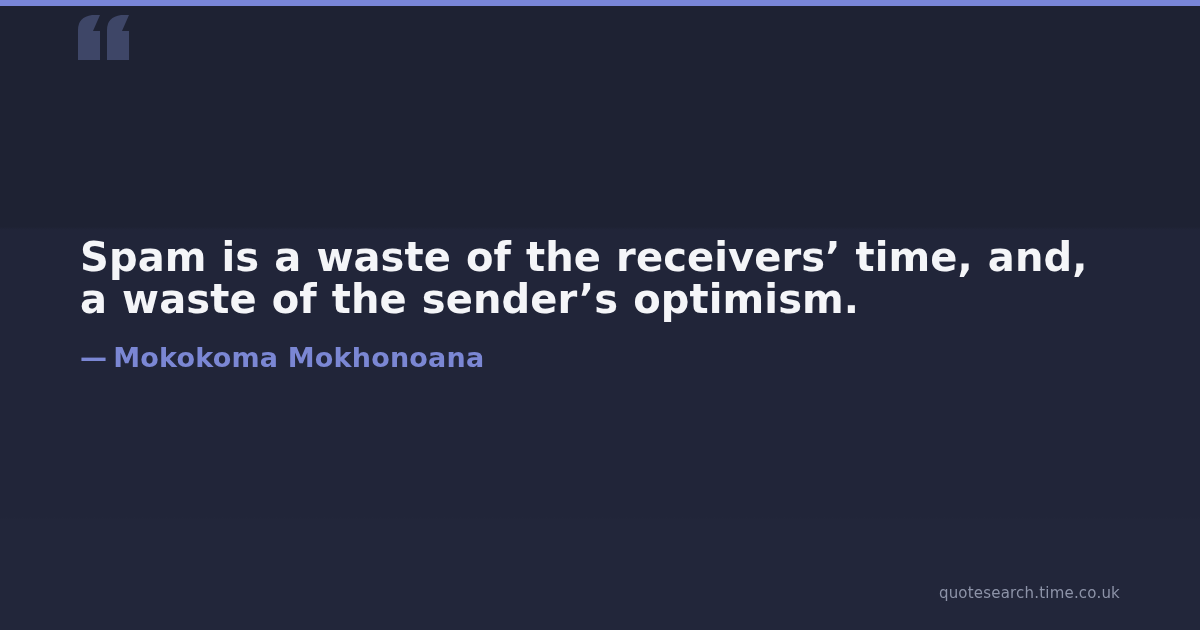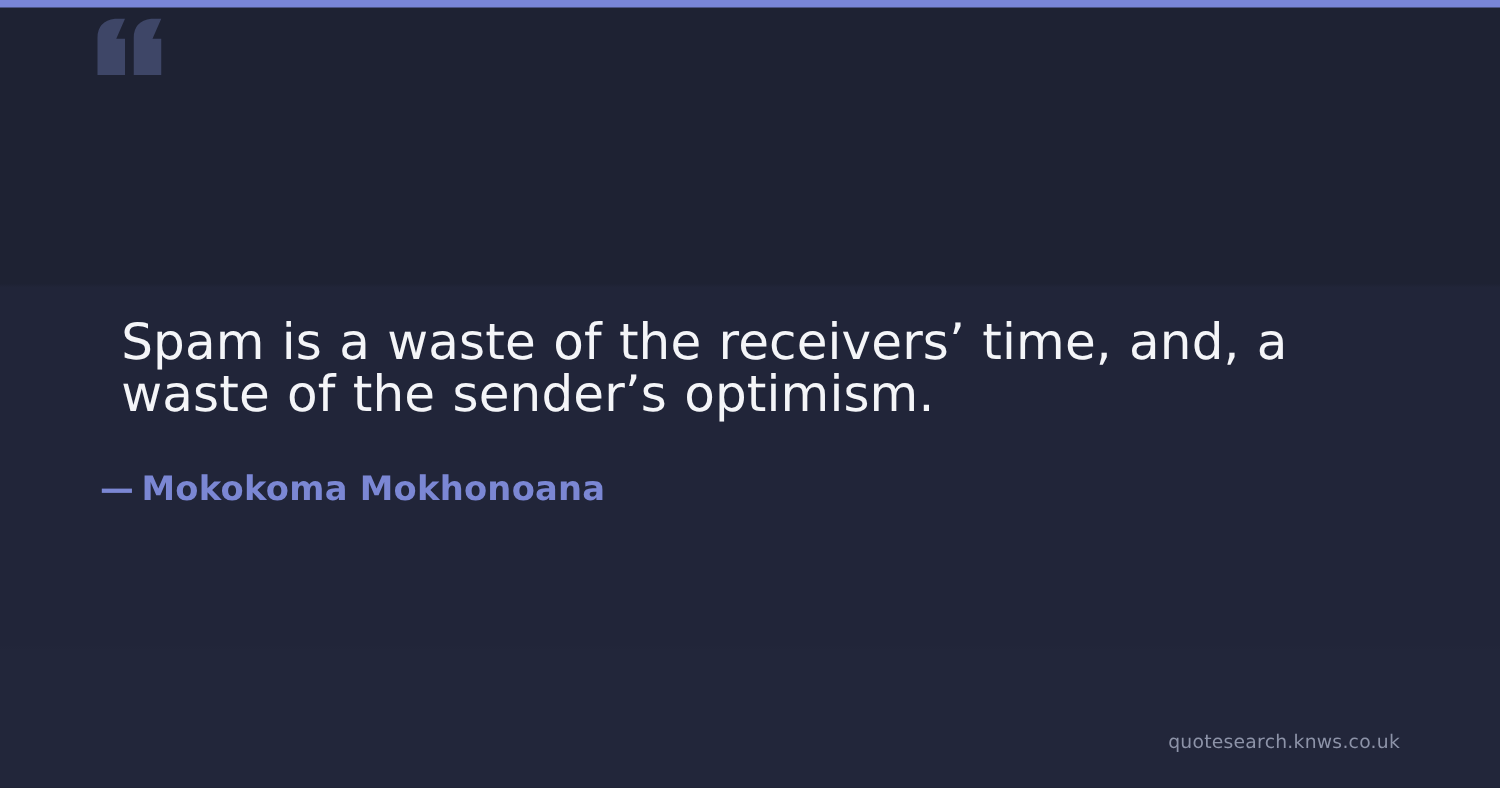--- a/index.html
+++ b/index.html
@@ -61,23 +61,23 @@
 
   
   .content {
     position: absolute;
     left: 80px;
     top: 236px;
     width: 1044px;
   }
 
   .quote-text {
-    margin: 17px;
+    margin: 0;
     font-size: 40px;
-    font-weight: 400;
+    font-weight: 700;
     line-height: 1.05;
     letter-spacing: 0.1px;
     color: #f4f5f8;
     word-spacing: 1px;
   }
 
   .attribution {
     margin: 0;
     padding-top: 22px;
     font-size: 27px;
@@ -118,15 +118,15 @@
   </div>
 
   <div class="content">
     <p class="quote-text">Spam is a waste of the receivers’ time, and, a waste of the sender’s optimism.</p>
 
     <p class="attribution">
       <span class="dash">—</span><span>Mokokoma Mokhonoana</span>
     </p>
   </div>
 
-  <div class="watermark">quotesearch.knws.co.uk</div>
+  <div class="watermark">quotesearch.time.co.uk</div>
 
 </div>
 
 </body></html>

